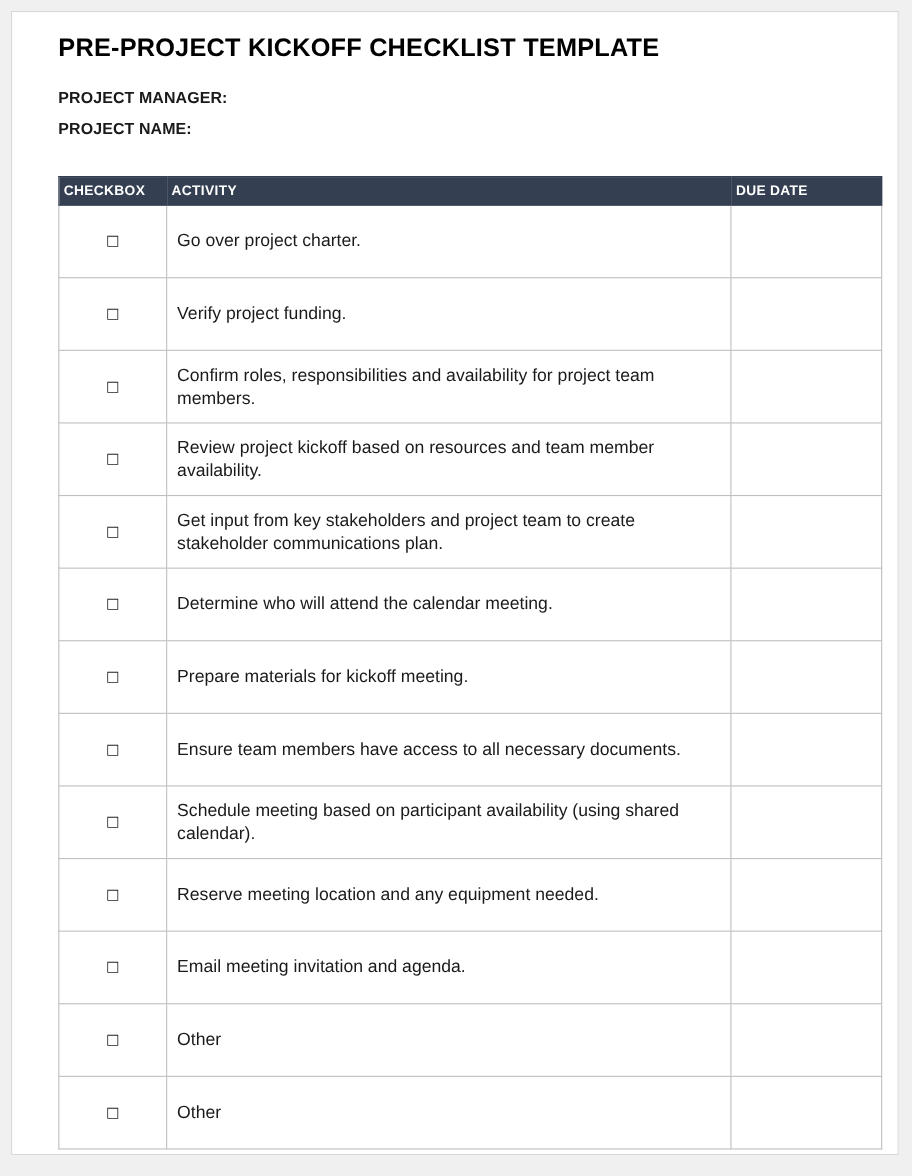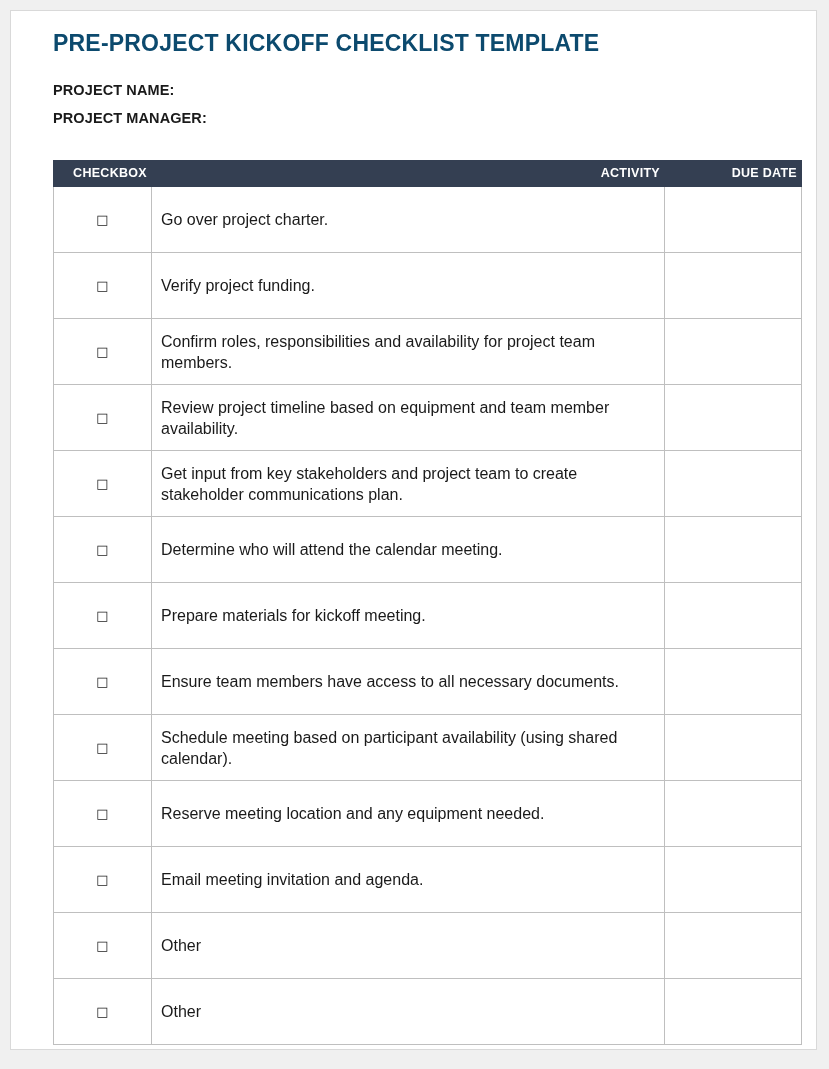--- a/index.html
+++ b/index.html
@@ -25,21 +25,21 @@
   }
   .page-inner {
     position: absolute;
     left: 33px;
     top: 20px;
     width: 750px;
   }
   .doc-title {
     font-size: 23px;
     font-weight: bold;
-    color: #0c4a6e;
+    color: #000000;
     letter-spacing: 0.2px;
     margin: 0 0 26px 9px;
     line-height: 1.1;
   }
   .field-line {
     font-weight: bold;
     color: #1a1a1a;
     margin-left: 9px;
   }
   .field-large {
@@ -62,21 +62,21 @@
     table-layout: fixed;
   }
   table.checklist th {
     background: #343f52;
     color: #ffffff;
     font-size: 12.5px;
     font-weight: bold;
     letter-spacing: 0.3px;
     padding: 5px 4px 6px 4px;
     border: 1px solid #343f52;
-    text-align: right;
+    text-align: left;
     vertical-align: middle;
   }
   col.col-checkbox { width: 98px; }
   col.col-activity { width: 513px; }
   col.col-duedate  { width: 137px; }
   table.checklist td {
     border: 1px solid #bfbfbf;
     height: 57px;
     vertical-align: middle;
     background: #ffffff;
@@ -105,22 +105,22 @@
 </style>
 </head>
 <body>
 
 <div class="page-frame">
   <div class="page-inner">
 
     <h1 class="doc-title">PRE-PROJECT KICKOFF CHECKLIST TEMPLATE</h1>
 
     <div>
+      <div class="field-line field-large">PROJECT MANAGER:</div>
       <div class="field-line field-large">PROJECT NAME:</div>
-      <div class="field-line field-large">PROJECT MANAGER:</div>
     </div>
 
     <div class="spacer"></div>
 
     <table class="checklist">
       <colgroup>
         <col class="col-checkbox">
         <col class="col-activity">
         <col class="col-duedate">
       </colgroup>
@@ -142,21 +142,21 @@
             <td class="cell-activity">Verify project funding.</td>
             <td class="cell-duedate"></td>
           </tr>
           <tr>
             <td class="cell-checkbox"><span class="chk">□</span></td>
             <td class="cell-activity">Confirm roles, responsibilities and availability for project team members.</td>
             <td class="cell-duedate"></td>
           </tr>
           <tr>
             <td class="cell-checkbox"><span class="chk">□</span></td>
-            <td class="cell-activity">Review project timeline based on equipment and team member availability.</td>
+            <td class="cell-activity">Review project kickoff based on resources and team member availability.</td>
             <td class="cell-duedate"></td>
           </tr>
           <tr>
             <td class="cell-checkbox"><span class="chk">□</span></td>
             <td class="cell-activity">Get input from key stakeholders and project team to create stakeholder communications plan.</td>
             <td class="cell-duedate"></td>
           </tr>
           <tr>
             <td class="cell-checkbox"><span class="chk">□</span></td>
             <td class="cell-activity">Determine who will attend the calendar meeting.</td>

